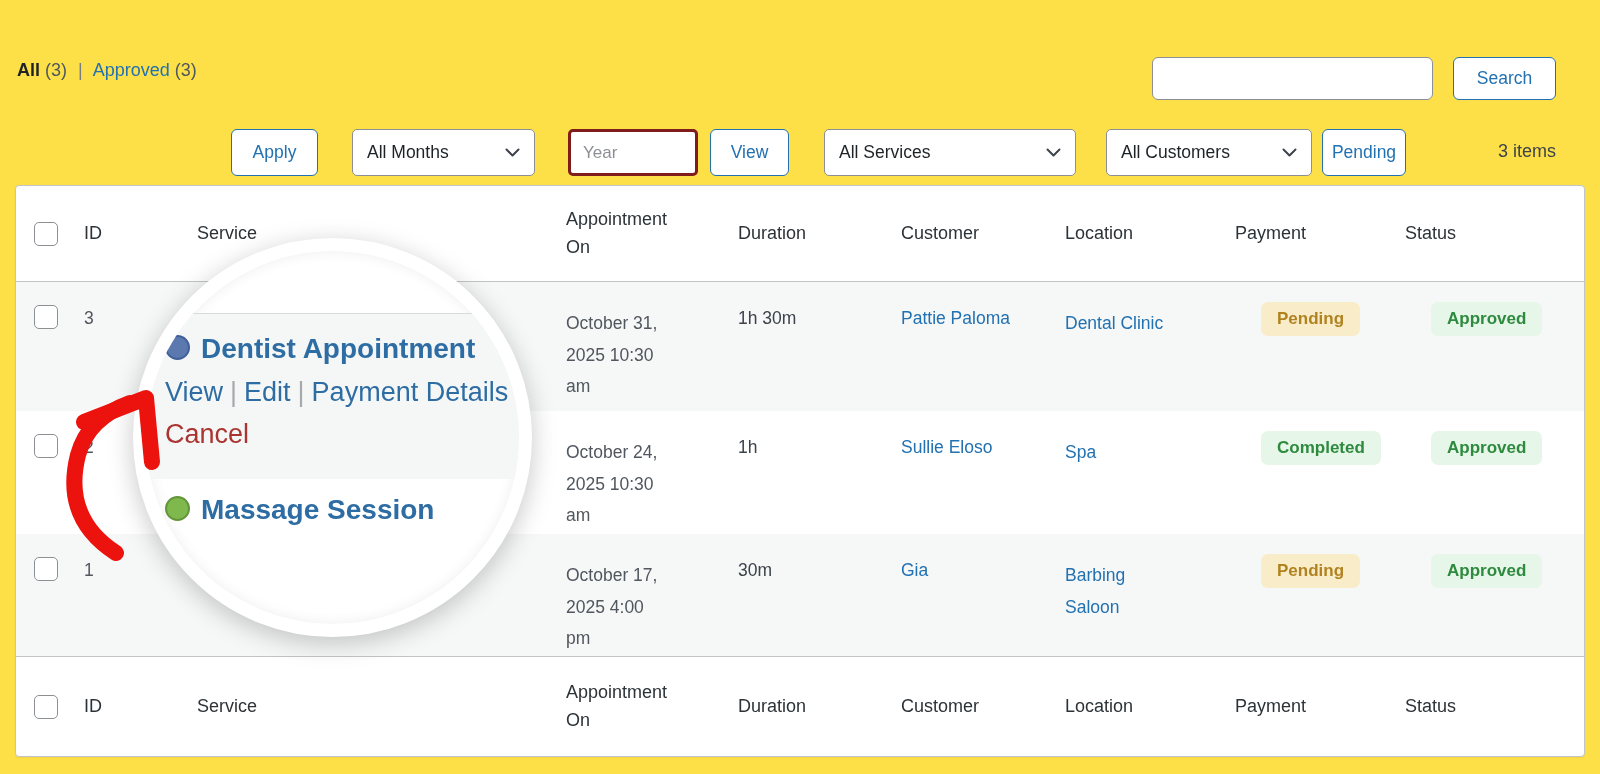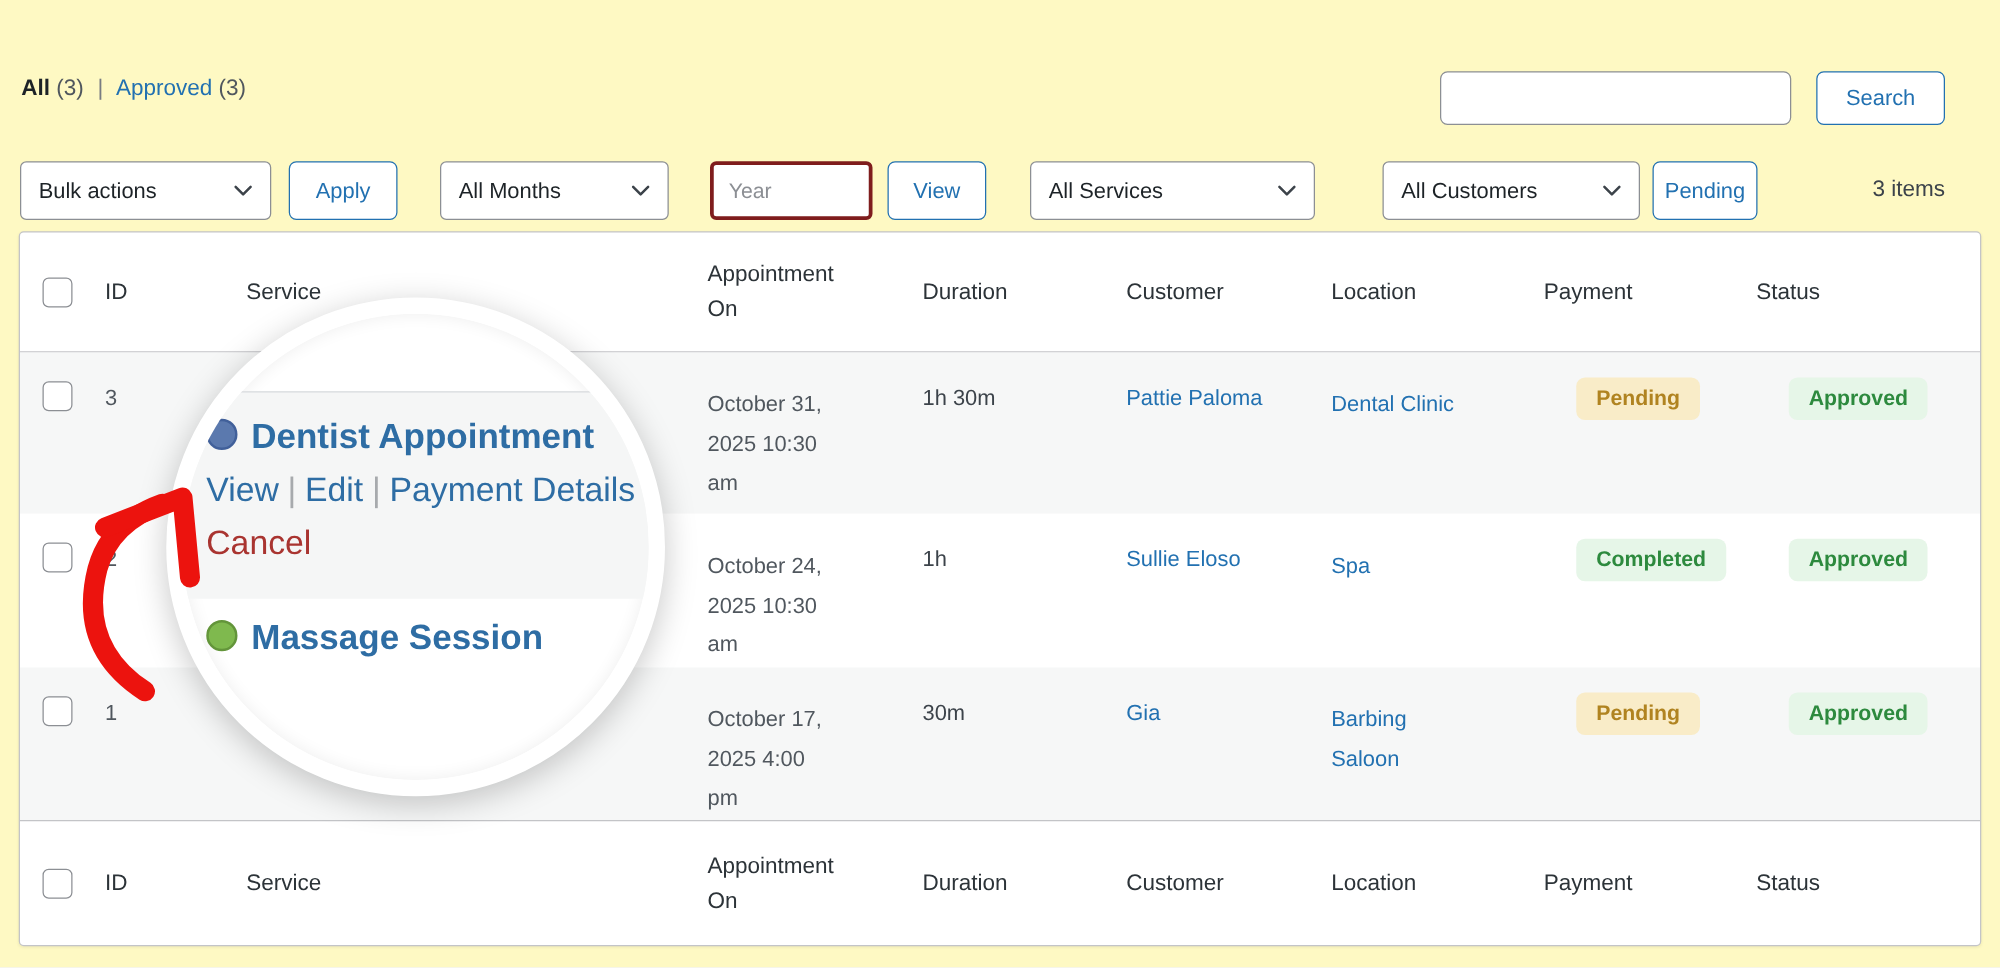--- a/index.html
+++ b/index.html
@@ -1,19 +1,19 @@
 <!DOCTYPE html>
 <html><head>
 <meta charset="utf-8">
 <style>
   * { margin:0; padding:0; box-sizing:border-box; }
   html,body { background:#f0f0f1; }
   .canvas {
     position:relative; width:1600px; height:774px; overflow:hidden;
-    background:#fef9c3; font-family:"Liberation Sans", sans-serif; color:#2c3338;
+    background:#fde047; font-family:"Liberation Sans", sans-serif; color:#2c3338;
   }
   
   .subsets { position:absolute; left:17px; top:60px; font-size:18px; color:#50575e; }
   .subsets .strong { font-weight:bold; color:#1d2327; }
   .subsets .link { color:#2271b1; text-decoration:none; cursor:pointer; }
   .subsets .sep { color:#787c82; margin:0 6px; }
   
   .search-input { position:absolute; left:1152px; top:57px; width:281px; height:43px;
     border:1px solid #8c8f94; border-radius:6px; background:#fff; font:inherit; font-size:17px; padding:0 12px; }
   .btn { background:#fff; border:1.5px solid #2271b1; color:#2271b1; border-radius:6px;
@@ -82,38 +82,32 @@
     <span class="strong">All</span>
     <span>(3)</span>
     <span class="sep">|</span>
     <span class="link">Approved</span>
     <span>(3)</span>
   </div>
 
   <input class="search-input" value="" style="">
   <button class="btn search-btn">Search</button>
 
-  <div class="control select" style="left:16px; width:201px;">
-    <span>Bulk actions</span>
-    <svg class="chev" width="15" height="9" viewBox="0 0 15 9">
-        <path d="M1.5 1.5 L7.5 7.5 L13.5 1.5" fill="none" stroke="#3c434a" stroke-width="2" stroke-linecap="round" stroke-linejoin="round"></path>
-      </svg>
-  </div>
   <button class="btn control" style="left:231px; width:87px;">Apply</button>
 
   <div class="control select" style="left:352px; width:183px;">
     <span>All Months</span>
     <svg class="chev" width="15" height="9" viewBox="0 0 15 9">
         <path d="M1.5 1.5 L7.5 7.5 L13.5 1.5" fill="none" stroke="#3c434a" stroke-width="2" stroke-linecap="round" stroke-linejoin="round"></path>
       </svg>
   </div>
   <input class="text-input control" style="left: 568px; width: 130px;" placeholder="Year">
   <button class="btn control" style="left:710px; width:79px;">View</button>
 
-  <div class="control select" style="left:824px; width:228px;">
+  <div class="control select" style="left:824px; width:252px;">
     <span>All Services</span>
     <svg class="chev" width="15" height="9" viewBox="0 0 15 9">
         <path d="M1.5 1.5 L7.5 7.5 L13.5 1.5" fill="none" stroke="#3c434a" stroke-width="2" stroke-linecap="round" stroke-linejoin="round"></path>
       </svg>
   </div>
   <div class="control select" style="left:1106px; width:206px;">
     <span>All Customers</span>
     <svg class="chev" width="15" height="9" viewBox="0 0 15 9">
         <path d="M1.5 1.5 L7.5 7.5 L13.5 1.5" fill="none" stroke="#3c434a" stroke-width="2" stroke-linecap="round" stroke-linejoin="round"></path>
       </svg>

